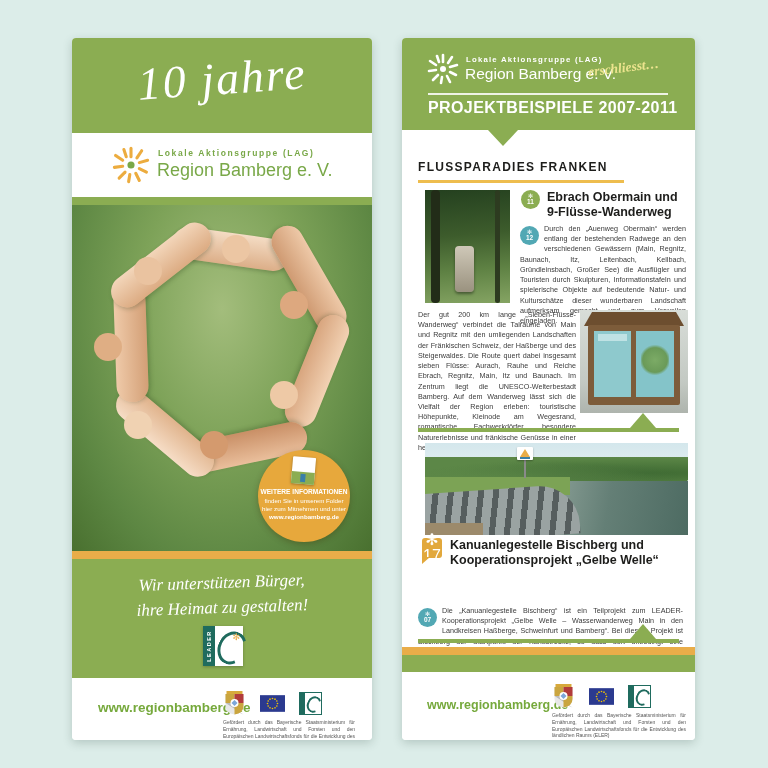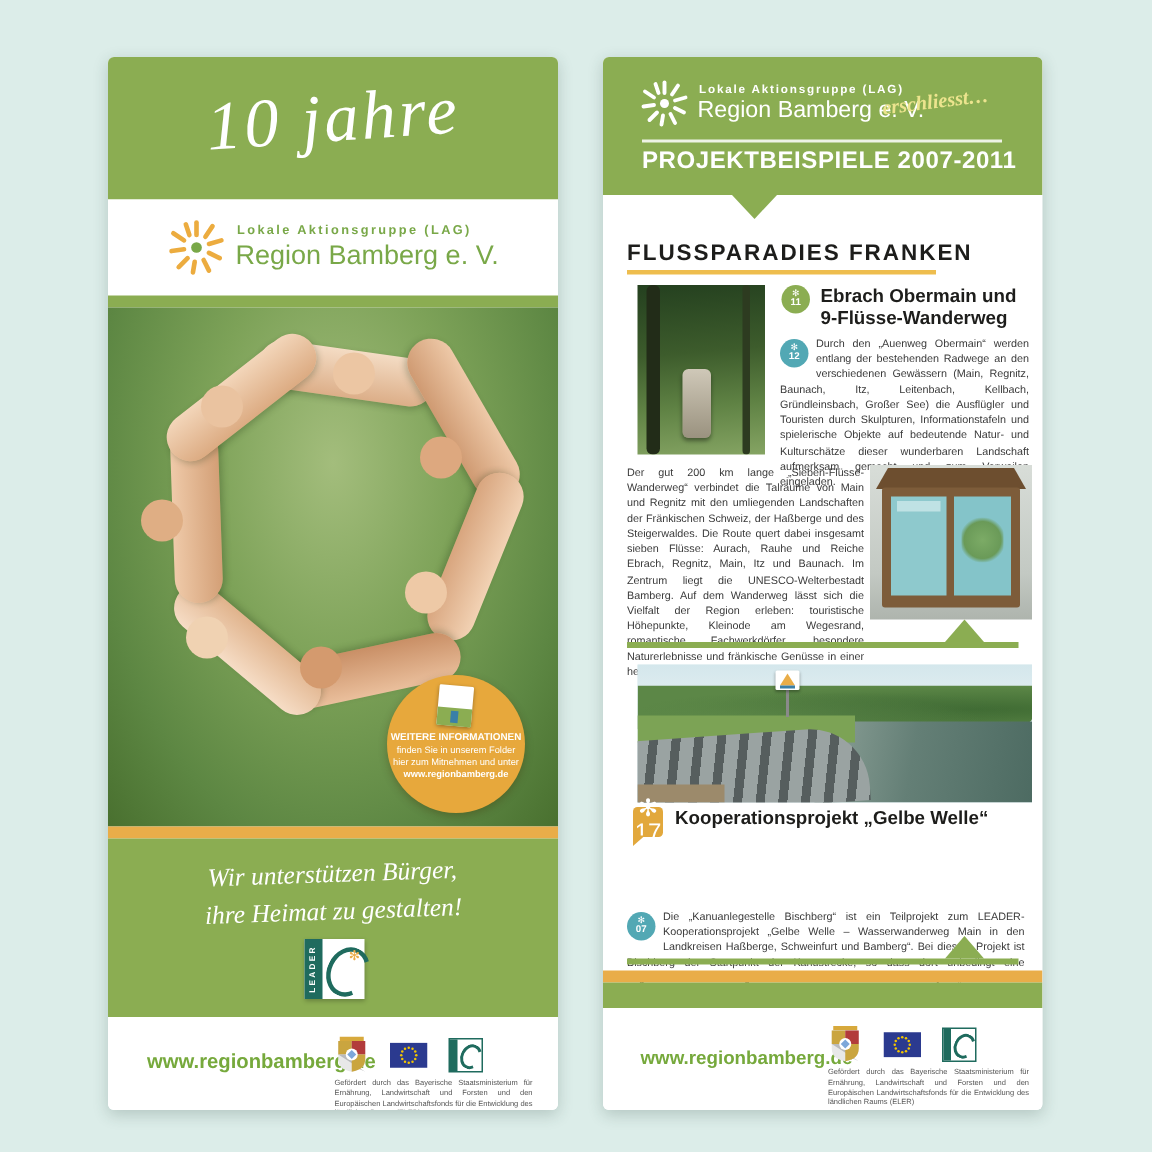--- a/index.html
+++ b/index.html
@@ -86,21 +86,21 @@
   .rb-header{left:0;top:0;width:293px;height:92px;background:#8bad52;}
   .rb-star{left:25px;top:15px;width:32px;height:32px;}
   .rb-logo-l1{left:64px;top:17px;font-size:7.8px;letter-spacing:1.2px;color:#fff;font-weight:bold;}
   .rb-logo-l2{left:63px;top:27px;font-size:15.5px;color:#fff;}
   .rb-script{left:186px;top:22px;font-size:13.5px;color:#ece48e;transform:rotate(-7deg);font-weight:bold;}
   .rb-hr{left:26px;top:55px;width:240px;height:2px;background:rgba(255,255,255,.85);}
   .rb-bar{left:26px;top:61px;font-size:16px;font-weight:bold;color:#fff;letter-spacing:.4px;}
   .rb-tridown{left:86px;top:92px;width:0;height:0;border-left:15px solid transparent;
     border-right:15px solid transparent;border-top:16px solid #8bad52;}
 
-  .rb-section{left:16px;top:122px;font-size:15px;font-weight:bold;color:#1d1d1b;letter-spacing:1.3px;}
+  .rb-section{left:16px;top:122px;font-size:12px;font-weight:bold;color:#1d1d1b;letter-spacing:1.3px;}
   .rb-underline{left:16px;top:142px;width:206px;height:3px;background:#eebd4e;}
 
   .rb-p1photo{left:23px;top:152px;width:85px;height:113px;overflow:hidden;
     background:linear-gradient(175deg,#24401f 0%,#3d5c2c 40%,#5f8244 70%,#85a463 100%);}
   .trunk{position:absolute;left:6px;top:0;width:9px;height:113px;background:#222c18;border-radius:4px;}
   .trunk2{position:absolute;right:10px;top:0;width:5px;height:113px;background:#2d3b20;border-radius:3px;}
   .stone{position:absolute;left:30px;top:56px;width:19px;height:46px;border-radius:4px;
     background:linear-gradient(#cfc8b8,#9a927f);box-shadow:0 2px 3px rgba(0,0,0,.4);}
 
   .p-badge{width:19px;height:19px;border-radius:50%;color:#fff;text-align:center;
@@ -366,20 +366,21 @@
         <div class="tri"></div>
           <div class="wave"></div>
       </div>
     </div>
 
     <div class="abs badge-sq">
       <span class="bi">✻</span>
       <span class="bn">17</span>
     </div>
     <div class="abs p-title rb-p3title">
+      <div>Kanuanlegestelle Bischberg und</div>
       <div>Kooperationsprojekt „Gelbe Welle“</div>
     </div>
     <div class="abs body-txt rb-p3body">
       <span class="p-badge bg-teal float-badge">
         <span class="bi">✻</span>
         <span class="bn">07</span>
       </span>
       <span>Die „Kanuanlegestelle Bischberg“ ist ein Teilprojekt zum LEADER-Kooperationsprojekt „Gelbe Welle – Wasserwanderweg Main in den Landkreisen Haßberge, Schweinfurt und Bamberg“. Bei diesem Projekt ist Bischberg der Startpunkt der Kanustrecke, so dass dort unbedingt eine angemessene Kanuanlegestelle vorhanden sein muss. Das Projekt „Gelbe Welle“ dient dem Ausbau des Wassertourismus in der Region.</span>
     </div>
 

